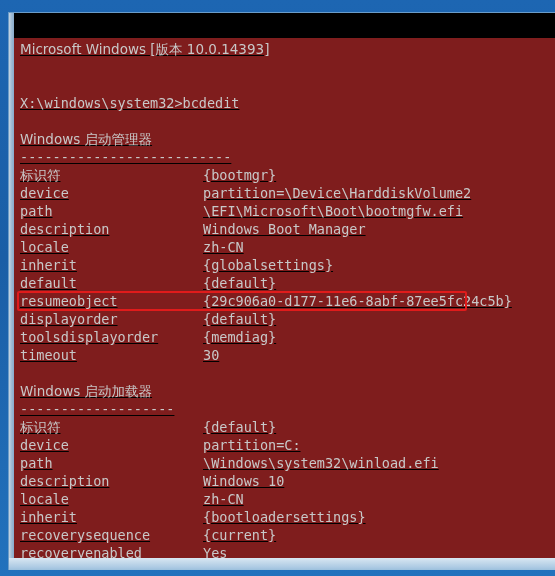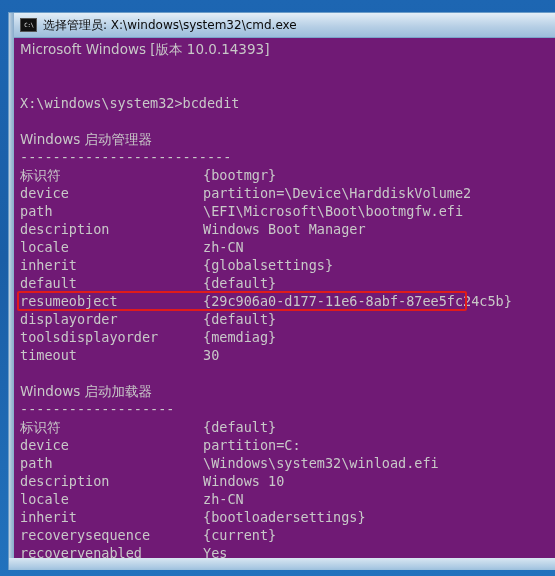--- a/index.html
+++ b/index.html
@@ -101,22 +101,23 @@
     letter-spacing: 0px;
   }
 
   
   #console-client {
     position: absolute;
     left: 5px;
     right: 0;
     top: 25px;
     bottom: 12px;
-    background: #701a75;
+    background: #7f1d1d;
     overflow: hidden;
+    text-decoration: underline;
   }
   #console-text {
     position: relative;
     padding: 2px 0 0 6px;
     color: #c8c8c8;
     font-family: "DejaVu Sans Mono", "Liberation Mono", monospace;
     font-size: 13.5px;
     line-height: 18px;
     white-space: pre;
   }
@@ -161,28 +162,20 @@
 </style>
 </head>
 <body>
 
 <div id="desktop"></div>
 
 <div id="console-window">
 
   <div id="frame-left-glass"></div>
 
-  <div id="title-bar">
-    <div class="tb-inner">
-      <span id="cmd-icon">
-        <span>C:\</span>
-      </span>
-      <span id="title-text">选择管理员: X:\windows\system32\cmd.exe</span>
-    </div>
-  </div>
 
   <div id="console-client">
     <div id="console-text"><span class="ln zh">Microsoft Windows [版本 10.0.14393]</span><span class="blank"></span><span class="blank"></span><span class="ln">X:\windows\system32&gt;bcdedit</span><span class="blank"></span><span class="ln zh">Windows 启动管理器</span><span class="ln">--------------------------</span><div class="kv"><span class="k zh">标识符</span><span class="v">{bootmgr}</span></div><div class="kv"><span class="k">device</span><span class="v">partition=\Device\HarddiskVolume2</span></div><div class="kv"><span class="k">path</span><span class="v">\EFI\Microsoft\Boot\bootmgfw.efi</span></div><div class="kv"><span class="k">description</span><span class="v">Windows Boot Manager</span></div><div class="kv"><span class="k">locale</span><span class="v">zh-CN</span></div><div class="kv"><span class="k">inherit</span><span class="v">{globalsettings}</span></div><div class="kv"><span class="k">default</span><span class="v">{default}</span></div><div class="kv"><span class="k">resumeobject</span><span class="v">{29c906a0-d177-11e6-8abf-87ee5fc24c5b}</span></div><div class="kv"><span class="k">displayorder</span><span class="v">{default}</span></div><div class="kv"><span class="k">toolsdisplayorder</span><span class="v">{memdiag}</span></div><div class="kv"><span class="k">timeout</span><span class="v">30</span></div><span class="blank"></span><span class="ln zh">Windows 启动加载器</span><span class="ln">-------------------</span><div class="kv"><span class="k zh">标识符</span><span class="v">{default}</span></div><div class="kv"><span class="k">device</span><span class="v">partition=C:</span></div><div class="kv"><span class="k">path</span><span class="v">\Windows\system32\winload.efi</span></div><div class="kv"><span class="k">description</span><span class="v">Windows 10</span></div><div class="kv"><span class="k">locale</span><span class="v">zh-CN</span></div><div class="kv"><span class="k">inherit</span><span class="v">{bootloadersettings}</span></div><div class="kv"><span class="k">recoverysequence</span><span class="v">{current}</span></div><div class="kv"><span class="k">recoveryenabled</span><span class="v">Yes</span></div></div>
     <div id="highlight-box" style="top: 253px; height: 20px; border-color: rgb(224, 27, 27);"></div>
   </div>
 
   <div id="frame-bottom-glass"></div>
 </div>
 
 </body></html>

